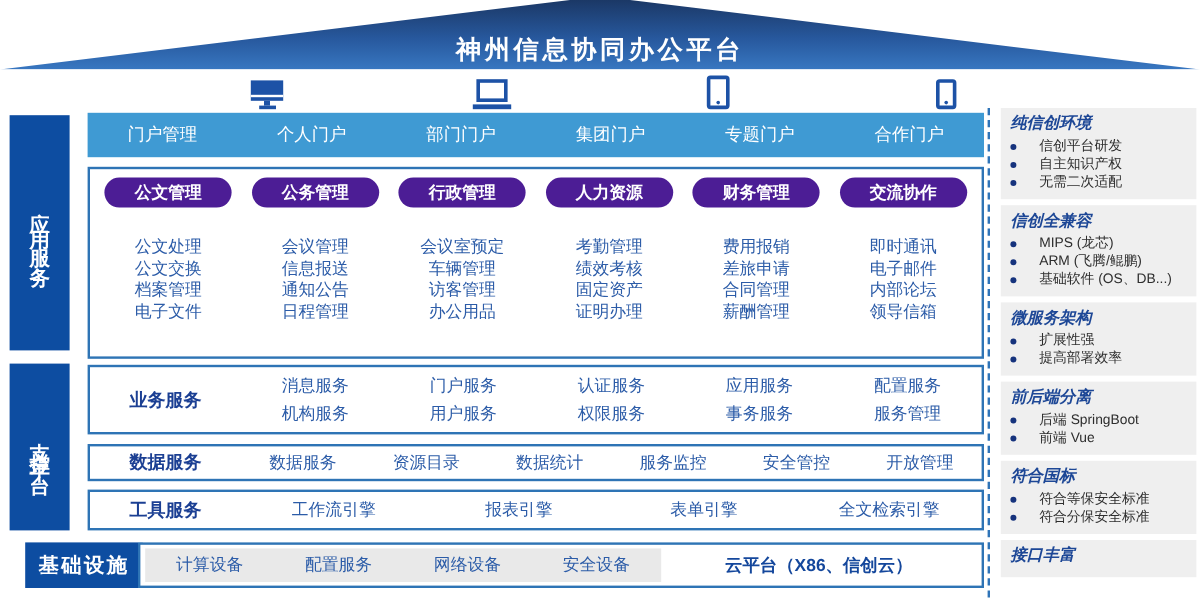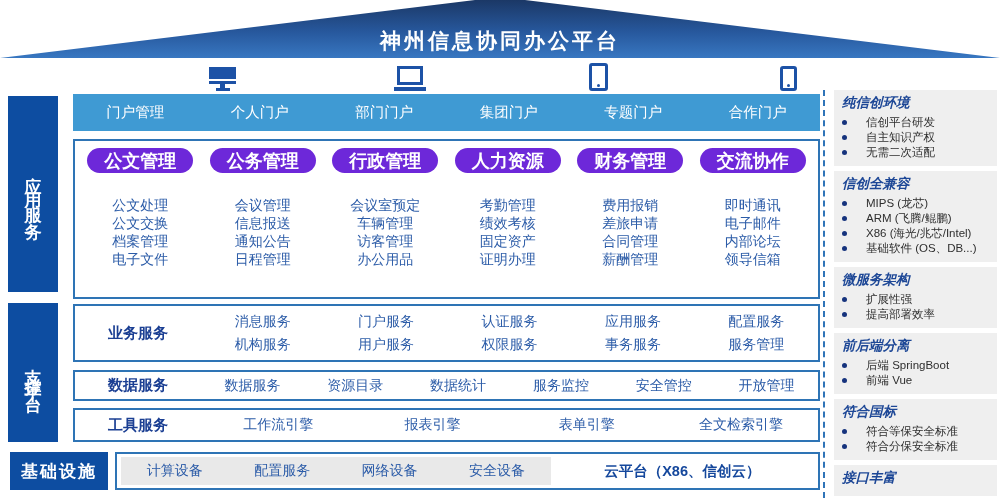--- a/index.html
+++ b/index.html
@@ -28,34 +28,34 @@
   .phone-body::after{content:"";position:absolute;left:50%;bottom:1px;width:3px;height:3px;margin-left:-1.5px;border-radius:50%;background:#1d52a6;}
 
   
   .rib{position:absolute;background:#0d4da1;color:#fff;font-weight:bold;
        display:flex;align-items:center;justify-content:center;}
   .rib-v span{writing-mode:vertical-rl;text-orientation:upright;font-size:17px;}
   #rib-app{left:8px;top:96px;width:50px;height:196px;}
   #rib-app span{letter-spacing:15px;}
   #rib-support{left:8px;top:303px;width:50px;height:139px;}
   #rib-support span{letter-spacing:9px;}
-  #rib-infra{left:10px;top:452px;width:98px;height:38px;font-size:17px;letter-spacing:2px;}
+  #rib-infra{left:21px;top:452px;width:98px;height:38px;font-size:17px;letter-spacing:2px;}
 
   
   .portal{position:absolute;left:73px;top:94px;width:747px;height:37px;background:#3f9ad3;
           display:flex;align-items:center;justify-content:center;}
   .portal div{flex:1;text-align:center;color:#fff;font-size:14.5px;}
 
   
   .appbox{position:absolute;left:73px;top:139px;width:747px;height:160px;
           border:2px solid #2e74b5;box-sizing:border-box;background:#fff;
           display:flex;padding:7px 4px 4px 4px;}
   .app-col{flex:1;display:flex;flex-direction:column;align-items:center;}
-  .pill{width:106px;height:25px;border-radius:13px;background:#6d28d9;color:#fff;
-        font-weight:bold;font-size:18px;display:flex;align-items:center;justify-content:center;flex:0 0 auto;}
+  .pill{width:106px;height:25px;border-radius:13px;background:#4c1d95;color:#fff;
+        font-weight:bold;font-size:14px;display:flex;align-items:center;justify-content:center;flex:0 0 auto;}
   .app-items{flex:1;width:100%;display:flex;flex-direction:column;justify-content:center;align-items:center;}
   .app-items div{font-size:14px;color:#2c5ca8;}
 
   
   .srow{position:absolute;left:73px;width:747px;border:2px solid #2e74b5;box-sizing:border-box;
         background:#fff;display:flex;align-items:stretch;}
   .row-label{width:126px;display:flex;align-items:center;justify-content:center;
              font-weight:bold;color:#1b3f93;font-size:15px;flex:0 0 auto;}
   #biz{top:304px;height:58px;}
   .biz-grid{flex:1;display:grid;grid-template-columns:repeat(5,1fr);grid-auto-rows:1fr;
@@ -264,24 +264,20 @@
       <div class="rp-bullet">
           <i class="dot"></i>
           <span>MIPS (龙芯)</span>
         </div>
       <div class="rp-bullet">
           <i class="dot"></i>
           <span>ARM (飞腾/鲲鹏)</span>
         </div>
       <div class="rp-bullet">
           <i class="dot"></i>
-          <span>X86 (海光/兆芯/Intel)</span>
-        </div>
-      <div class="rp-bullet">
-          <i class="dot"></i>
           <span>基础软件 (OS、DB...)</span>
         </div>
     </div>
 
     <div class="rp-box">
       <div class="rp-title">微服务架构</div>
       <div class="rp-bullet">
           <i class="dot"></i>
           <span>扩展性强</span>
         </div>

